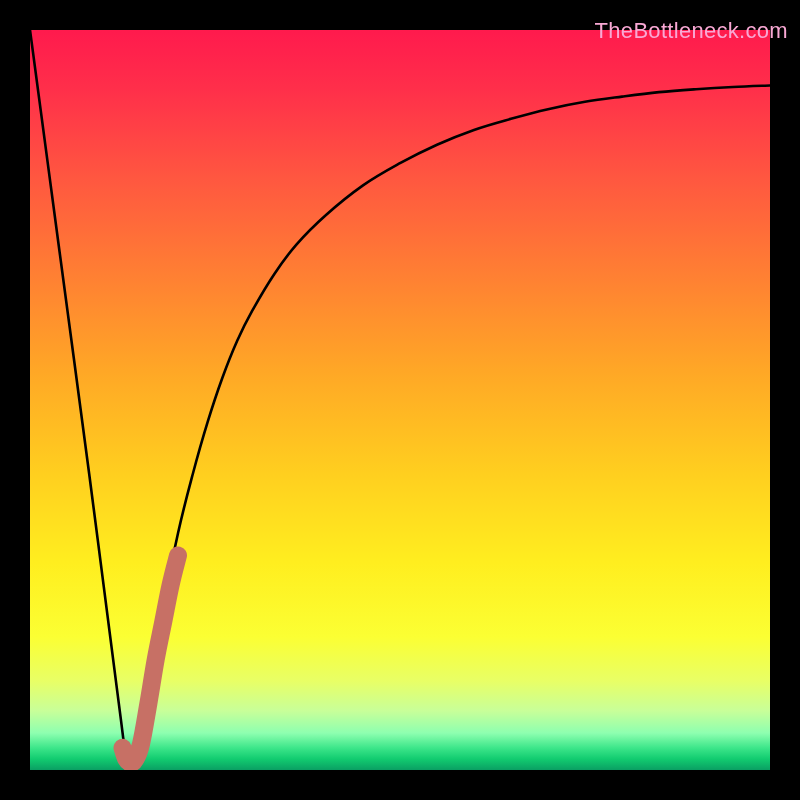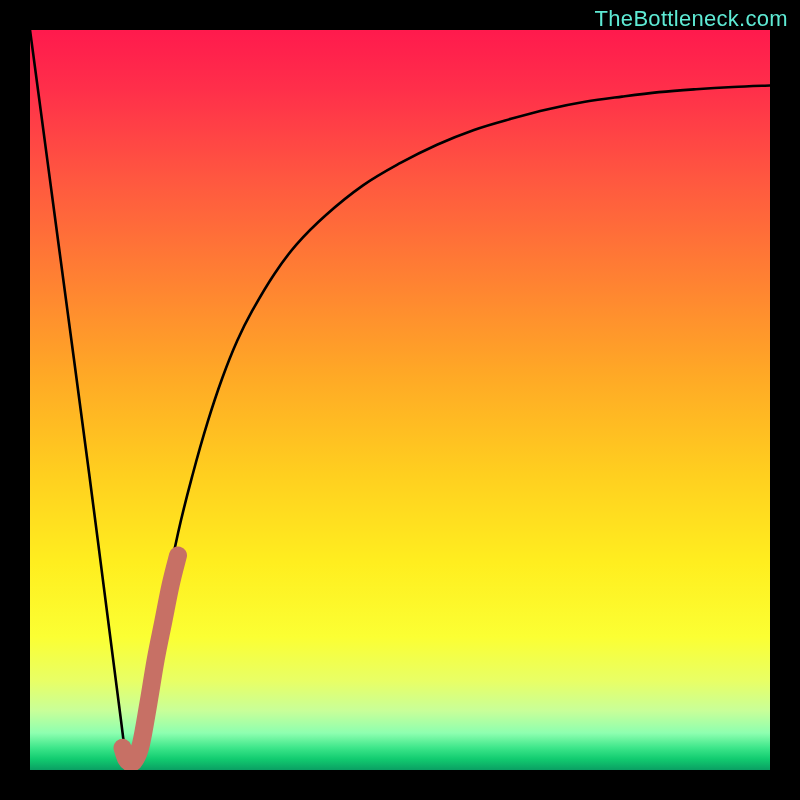--- a/index.html
+++ b/index.html
@@ -42,23 +42,23 @@
       #e8ff66 88%,
       #c8ff99 92%,
       #8effb0 95%,
       #3de68a 97%,
       #12cc70 98.5%,
       #0a9f63 100%
     );
   }
   .watermark {
     position: absolute;
-    top: 6px;
+    top: 18px;
     right: 12px;
-    color: #5eead4;
+    color: #f9a8d4;
     font-size: 22px;
     letter-spacing: 0.3px;
     user-select: none;
     z-index: 30;
   }
   svg.curve {
     position: absolute;
     inset: 0;
     z-index: 20;
   }

